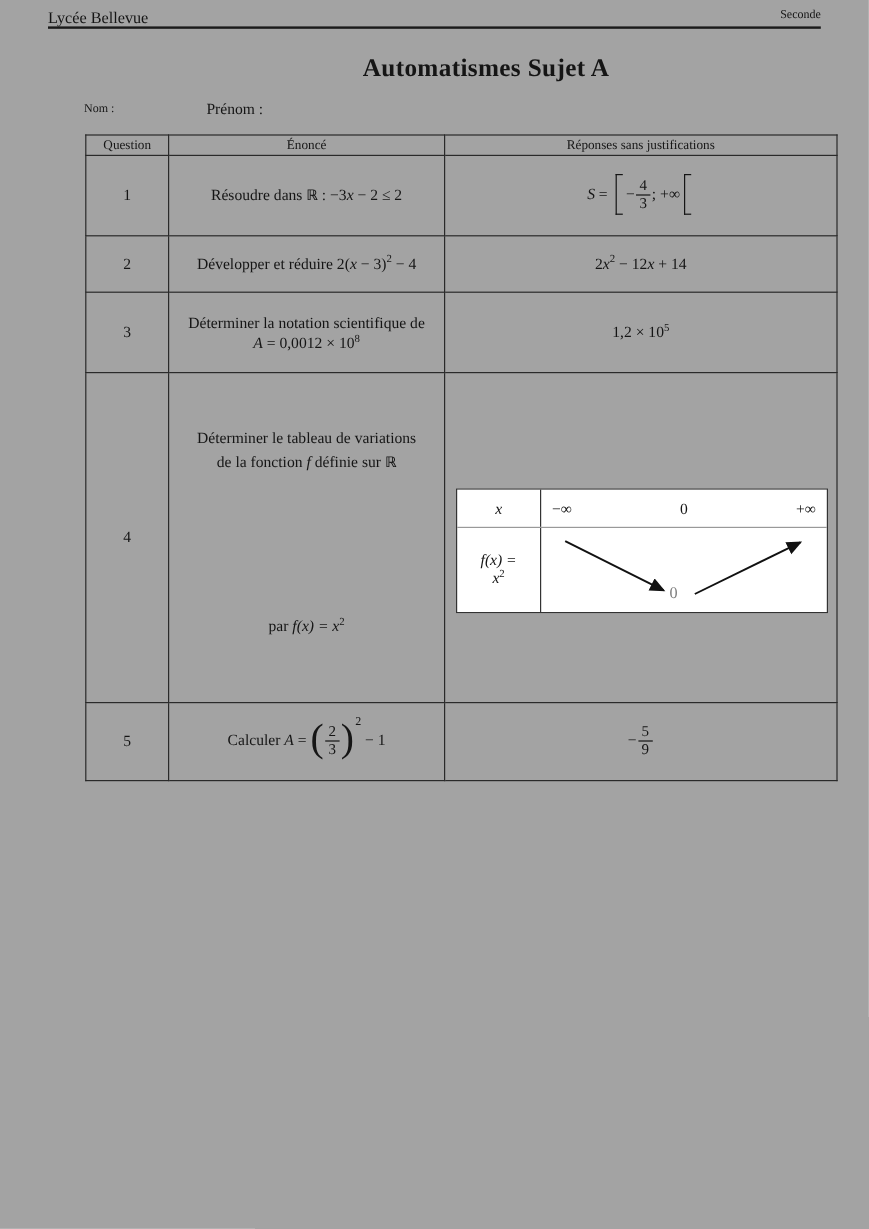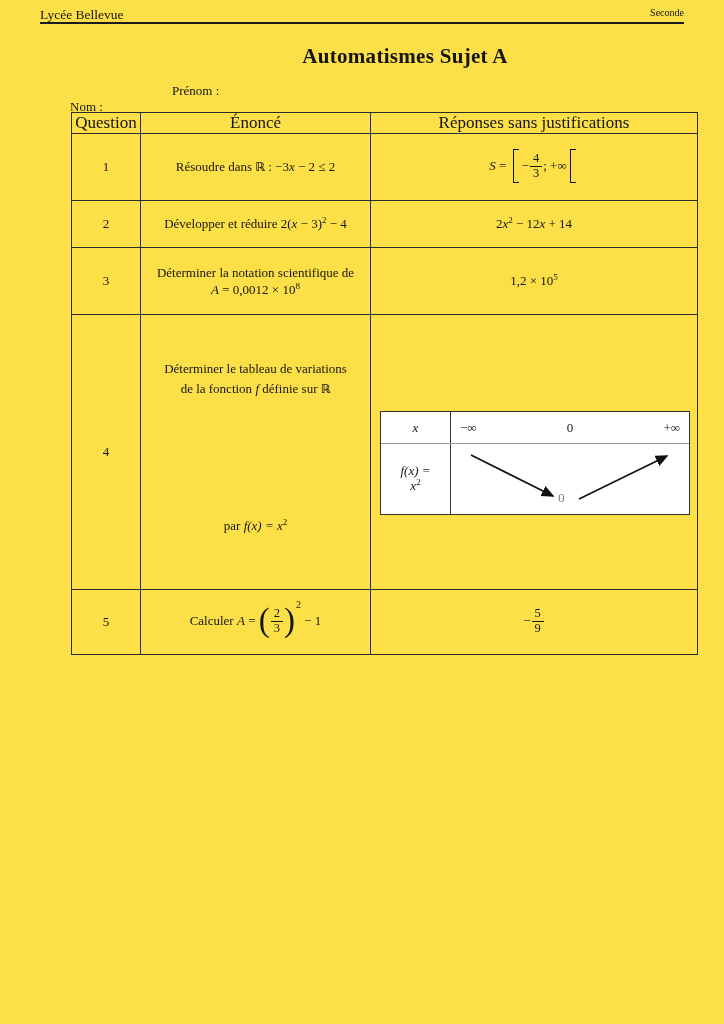--- a/index.html
+++ b/index.html
@@ -1,44 +1,44 @@
 <!DOCTYPE html>
 <html><head>
 <meta charset="utf-8">
 <style>
   html,body{margin:0;padding:0;}
   .page{
-    position:relative; width:724px; height:1024px; background:#fde047;
+    position:relative; width:724px; height:1024px; background:#a3a3a3;
     font-family:"Liberation Serif","DejaVu Serif",serif; color:#151515;
     overflow:hidden;
     text-decoration:underline;
   }
   
   .hdr-left{position:absolute; left:40px; top:7px; font-size:13.5px;}
   .hdr-right{position:absolute; right:40px; top:7px; font-size:10px;}
   .hdr-rule{position:absolute; left:40px; right:40px; top:22px; border-top:2px solid #1a1a1a; height:0;}
   .title{position:absolute; top:44px; left:0; width:100%; text-align:center; font-size:21px; font-weight:bold; letter-spacing:.3px;padding-left:43px;}
-  .nom{position:absolute; left:70px; top:99px; font-size:13px;}
+  .nom{position:absolute; left:70px; top:85px; font-size:10px;}
   .prenom{position:absolute; left:172px; top:83px; font-size:13px;}
   .footer{position:absolute; left:40px; top:991px; font-size:13.5px;margin-top:32px;}
 
   
   table.main{
     position:absolute; left:71px; top:112px;
     border-collapse:collapse; table-layout:fixed; width:626px;
     font-size:13px;
   }
   table.main td{border:1.6px solid #2a2a2a; text-align:center; vertical-align:middle; padding:0;}
   tr.trh{height:17px;}
   tr.tr1{height:67px;}
   tr.tr2{height:47px;}
   tr.tr3{height:67px;}
   tr.tr4{height:275px;}
   tr.tr5{height:65px;}
-  td.th{font-size:17px;}
+  td.th{font-size:11px;}
   .line2{display:block; margin-top:1px;}
 
   .it{font-style:italic;}
   .bb{font-family:"DejaVu Sans","DejaVu Serif",sans-serif; font-weight:bold; font-size:12px;}
   sup.e{font-size:9px; vertical-align:super; line-height:0;}
 
   
   .frac{display:inline-block; vertical-align:middle; text-align:center; line-height:1.05; font-size:12.5px; margin:0 1px; position:relative; top:-1px;}
   .frac .fn{display:block; padding:0 3px;}
   .frac .fd{display:block; border-top:1.2px solid #151515; padding:0 3px;}

